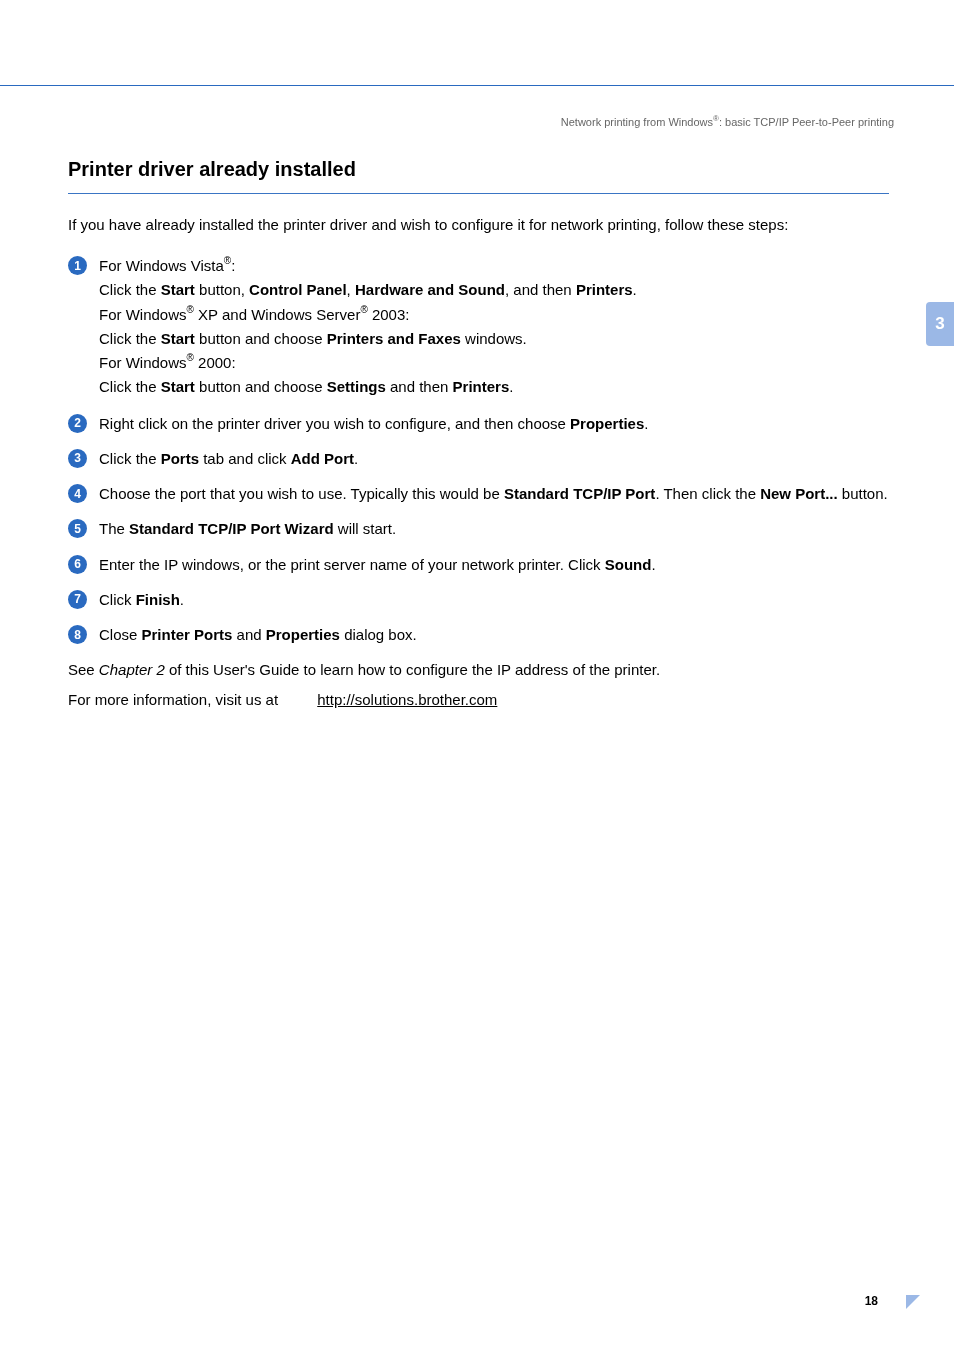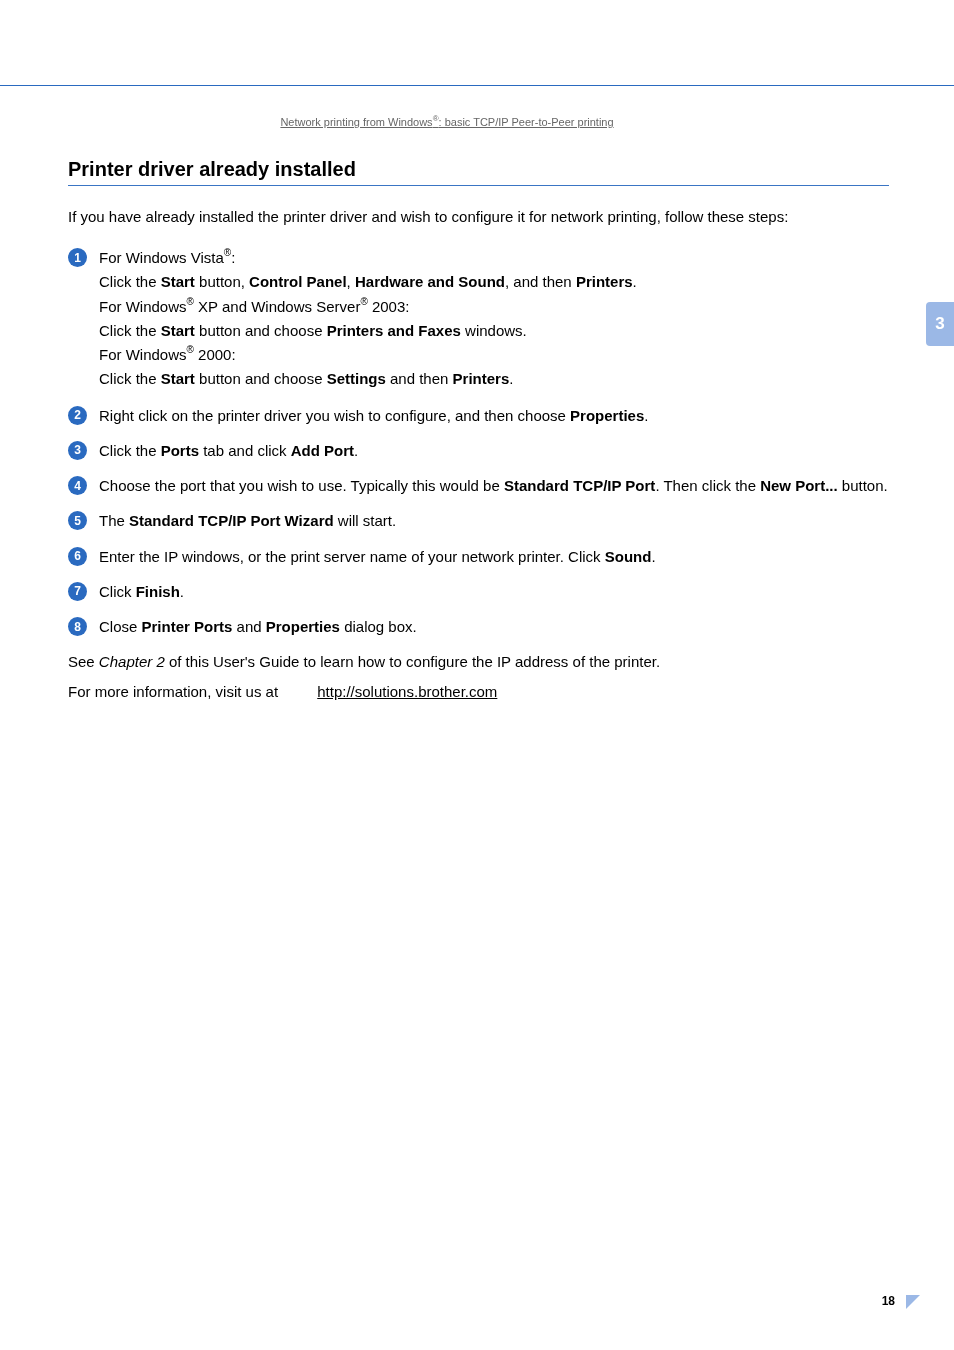--- a/index.html
+++ b/index.html
@@ -9,36 +9,35 @@
     width: 954px;
     height: 1350px;
     position: relative;
     color: #000;
   }
   .topbar {
     height: 86px;
     border-bottom: 1.5px solid #2a6ac0;
   }
   .breadcrumb {
-    text-align: center;
+    text-align: right;
     font-size: 11px;
     color: #666;
     padding: 28px 60px 0 0;
-    text-decoration: underline;
   }
   .breadcrumb sup { font-size: 8px; }
   .content {
     padding: 30px 65px 0 68px;
   }
   h2.section-title {
     font-size: 20px;
     font-weight: bold;
     color: #000;
     border-bottom: 1px solid #3a75c4;
-    padding-bottom: 4px;
+    padding-bottom: 12px;
     margin-bottom: 20px;
   }
   .intro {
     font-size: 15px;
     line-height: 1.5;
     margin-bottom: 18px;
   }
   .step-row {
     display: flex;
     align-items: flex-start;
@@ -89,21 +88,21 @@
     border-bottom-left-radius: 4px;
     color: #fff;
     font-size: 17px;
     font-weight: bold;
     display: flex;
     align-items: center;
     justify-content: center;
   }
   .page-num {
     position: absolute;
-    right: 59px;
+    right: 76px;
     bottom: 42px;
     font-size: 12px;
     font-weight: bold;
     color: #000;
   }
   .page-mark {
     position: absolute;
     right: 34px;
     bottom: 41px;
     width: 14px;

